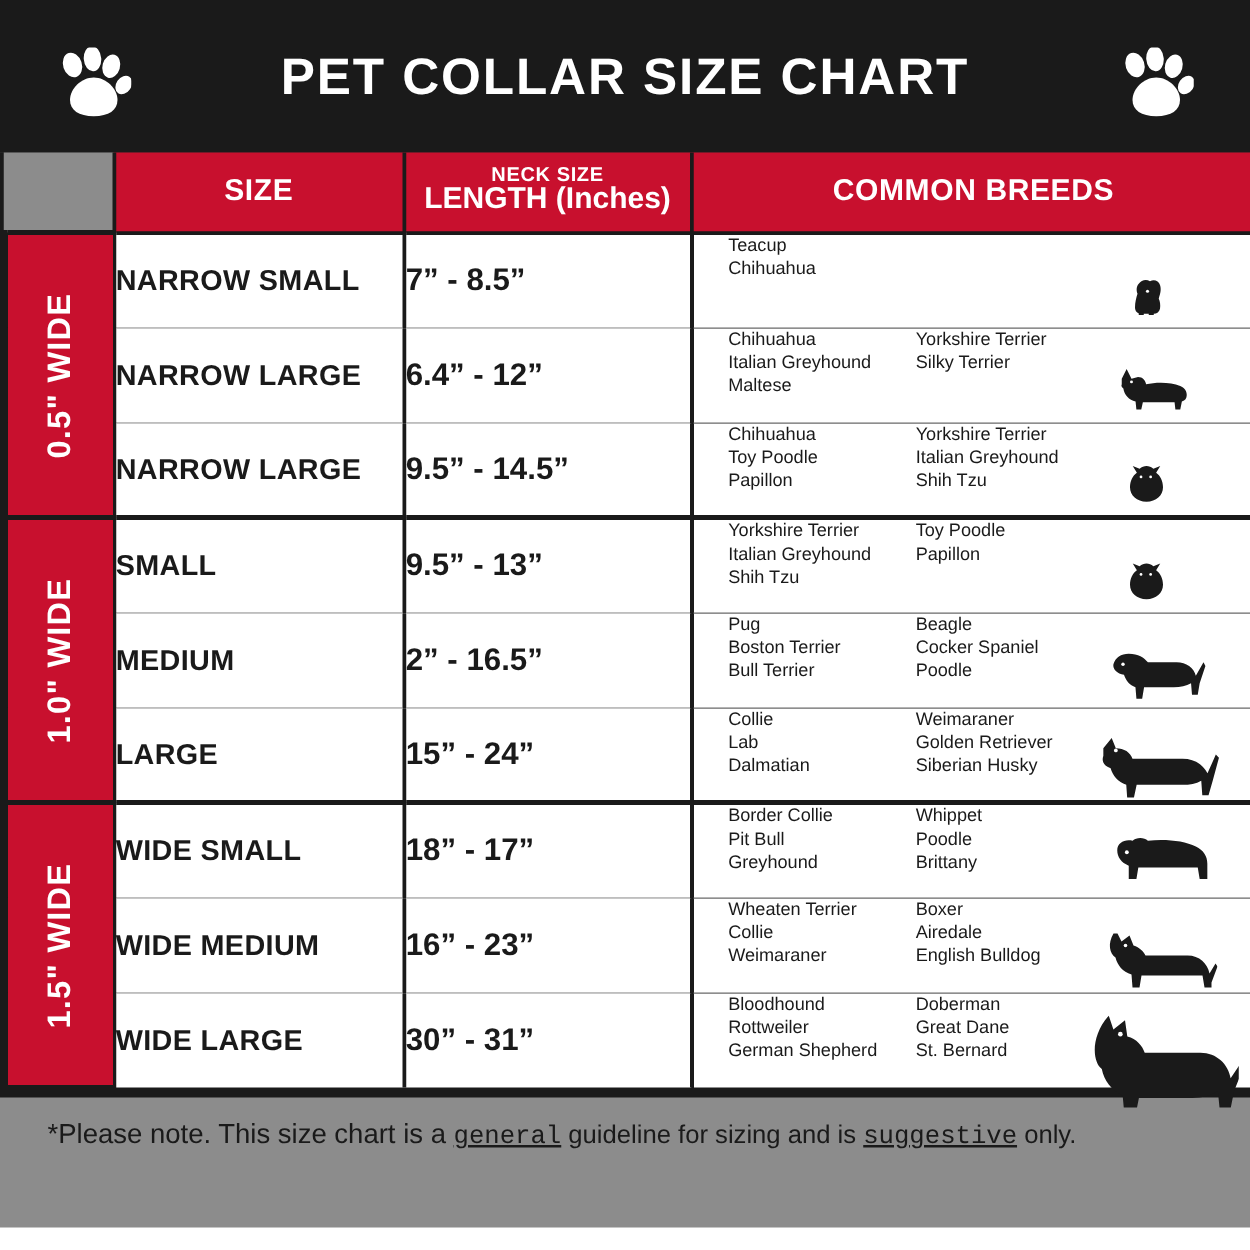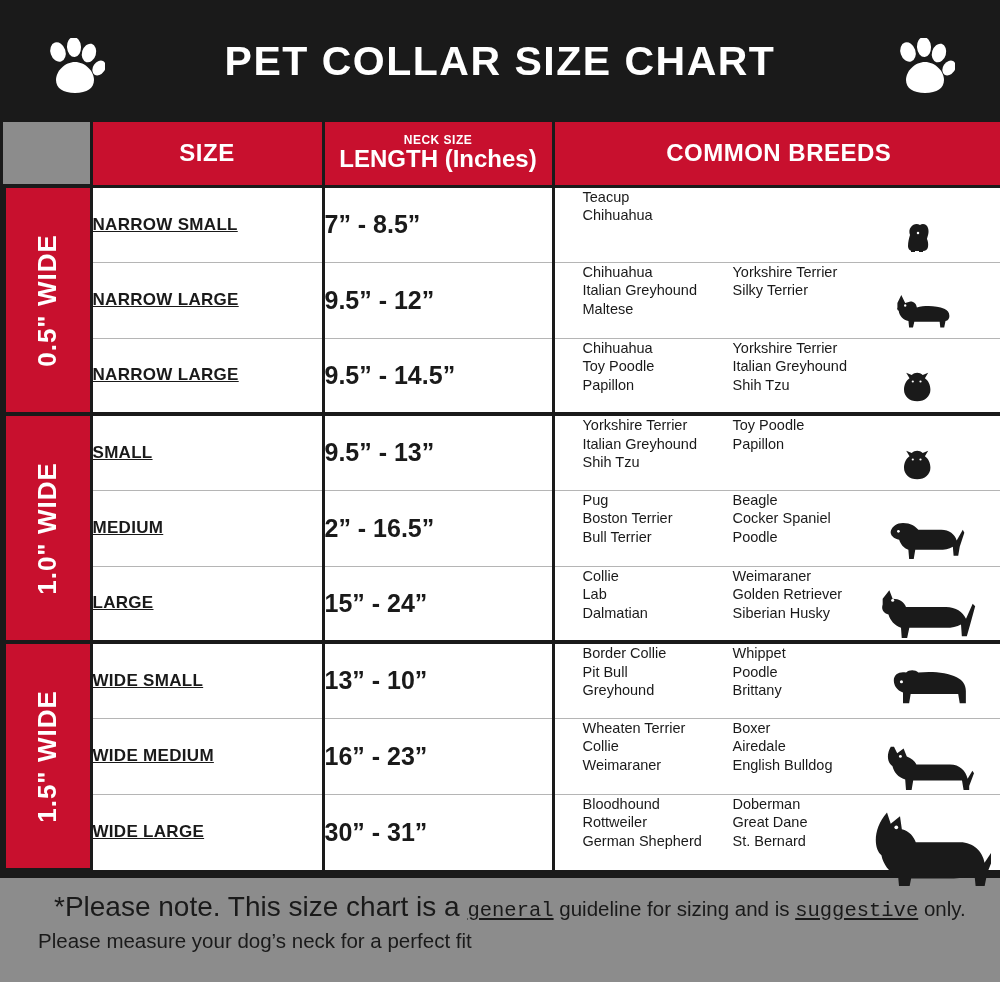--- a/index.html
+++ b/index.html
@@ -80,21 +80,21 @@
     color: #ffffff;
     text-align: center;
     font-weight: bold;
     height: 62px;
     border-right: 3px solid #1a1a1a;
     border-bottom: 3px solid #1a1a1a;
   }
   .hdr-cell:last-child { border-right: none; }
   .hdr-label { font-size: 24px; letter-spacing: 0.5px; }
   .hdr-len-small {
-    font-size: 12px;
+    font-size: 16px;
     letter-spacing: 0.5px;
     display: block;
     line-height: 13px;
     margin-bottom: -1px;
   }
   .hdr-len-main {
     font-size: 24px;
     display: block;
     line-height: 26px;
   }
@@ -129,26 +129,25 @@
     background: #ffffff;
     border-right: 3px solid #1a1a1a;
     border-bottom: 1px solid #b5b5b5;
     height: 76px;
     box-sizing: border-box;
   }
   .row-last .cell { border-bottom: none; }
   .group-end .cell { border-bottom: 4px solid #1a1a1a; }
 
   .cell-size {
-    font-size: 17px;
+    font-size: 23px;
     font-weight: bold;
     color: #1a1a1a;
     padding-left: 14px;
     letter-spacing: 0.3px;
-    text-decoration: underline;
   }
   .cell-len {
     font-size: 25px;
     font-weight: bold;
     color: #1a1a1a;
     text-align: left;
   }
   .cell-breeds {
     border-right: 6px solid #1a1a1a;
     position: relative;
@@ -188,21 +187,21 @@
     box-sizing: border-box;
     padding: 14px 24px 0 38px;
     border-top: 6px solid #1a1a1a;
   }
   .footer-line {
     color: #1a1a1a;
     font-size: 20.5px;
     line-height: 30px;
   }
   .footer-line .u { text-decoration: underline; font-family: Liberation Mono, monospace; }
-  .star { font-size: 28px; margin-left: 16px; }
+  .star { font-size: 22px; }
 </style>
 </head>
 <body>
 
 <div class="chart">
 
   <div class="header">
     <div class="paw left">
       <svg viewBox="0 0 60 58" width="60" height="58" aria-hidden="true">
         <ellipse cx="13" cy="14" rx="7.5" ry="10" fill="#ffffff" transform="rotate(-18 13 14)"></ellipse>
@@ -266,21 +265,21 @@
               <svg viewBox="0 0 120 60" width="60" height="44">
                 <path d="M30 8c4-6 12-8 18-4 6-4 14-1 16 6 3 9-1 17-2 22 2 4 3 10 2 16-1 5-5 8-10 8H34c-6 0-10-4-10-10 0-8 2-16 4-22-2-5-2-12 2-16z" fill="#1a1a1a"></path>
                 <circle cx="44" cy="20" r="2.5" fill="#ffffff"></circle>
                 <path d="M30 52h8v6h-8zM46 52h8v6h-8z" fill="#1a1a1a"></path>
               </svg>
             </div>
           </td>
         </tr>
         <tr>
           <td class="cell cell-size">NARROW LARGE</td>
-          <td class="cell cell-len">9.5” - 12”</td>
+          <td class="cell cell-len">6.4” - 12”</td>
           <td class="cell cell-breeds">
             <div class="breeds-inner">
               <div class="breed-col" style="white-space:pre-line">Chihuahua
 Italian Greyhound
 Maltese</div>
               <div class="breed-col second" style="white-space:pre-line">Yorkshire Terrier
 Silky Terrier</div>
             </div>
             <div class="silhouette">
               <svg viewBox="0 0 120 60" width="78" height="48">
@@ -378,21 +377,21 @@
           </td>
         </tr>
 
         <tr>
           <td class="wide-cell" rowspan="3">
             <div class="wide-rot">
                 <span>1.5" WIDE</span>
               </div>
           </td>
           <td class="cell cell-size">WIDE SMALL</td>
-          <td class="cell cell-len">13” - 10”</td>
+          <td class="cell cell-len">18” - 17”</td>
           <td class="cell cell-breeds">
             <div class="breeds-inner">
               <div class="breed-col" style="white-space:pre-line">Border Collie
 Pit Bull
 Greyhound</div>
               <div class="breed-col second" style="white-space:pre-line">Whippet
 Poodle
 Brittany</div>
             </div>
             <div class="silhouette">
@@ -444,16 +443,15 @@
           </td>
         </tr>
       </tbody>
     </table>
   </div>
 
   <div class="footer">
     <div class="footer-line">
       <span class="star">*Please note. This size chart is a </span><span class="u">general</span><span> guideline for sizing and is </span><span class="u">suggestive</span><span> only.</span>
     </div>
-    <div class="footer-line">Please measure your dog’s neck for a perfect fit</div>
   </div>
 
 </div>
 
 </body></html>

